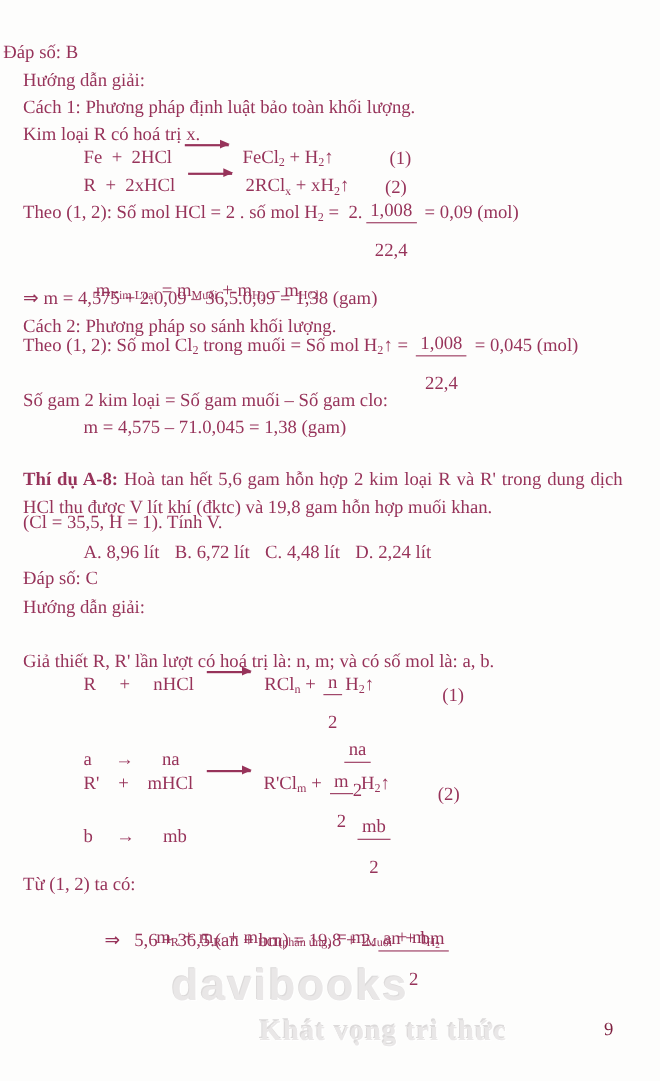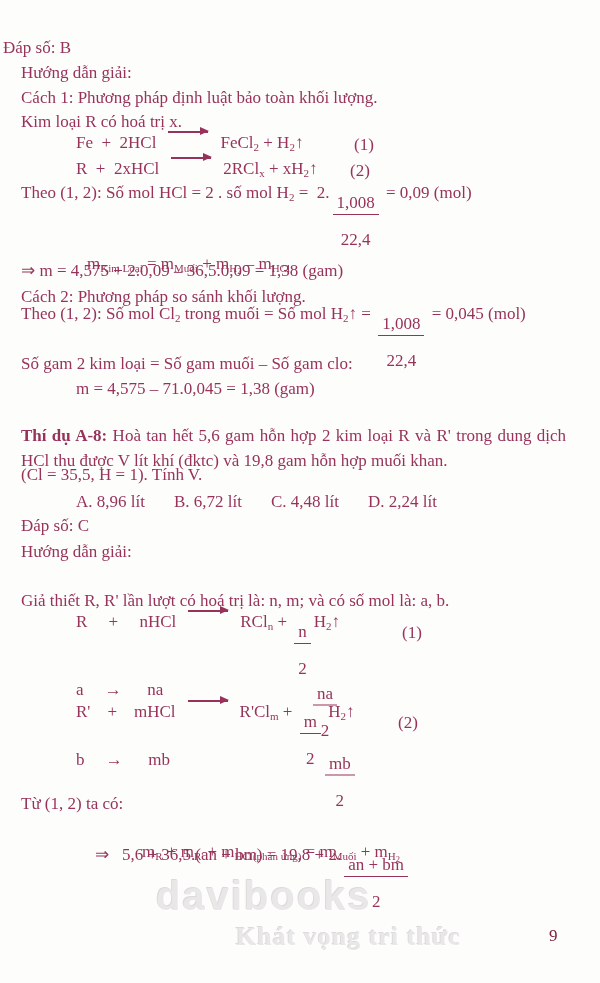--- a/index.html
+++ b/index.html
@@ -8,21 +8,21 @@
     background:var(--bg,#fdfdfc);
     color:var(--ink,#97335a);
     font-family:"Liberation Serif", serif;
     font-size:17px;
   }
   .row{position:absolute;white-space:pre;line-height:23px;}
   .flex{display:flex;}
   .chunk{white-space:pre;}
   sub.s{font-size:11px;line-height:0;vertical-align:-3px;}
   sub.s .ss, .ss{font-size:8.5px;line-height:0;vertical-align:-2px;}
-  .frac{display:inline-flex;flex-direction:column;align-items:center;margin:12px 3px;line-height:20px;flex:none;}
+  .frac{display:inline-flex;flex-direction:column;align-items:center;margin:0 3px;line-height:20px;flex:none;}
   .fnum{border-bottom:1.4px solid currentColor;padding:0 4px 1px;}
   .fden{padding-top:15px;}
   .larr{display:inline-block;position:relative;width:40px;height:1.5px;background:currentColor;margin:0 12px;flex:none;}
   .larr::after{content:"";position:absolute;right:-1px;top:-3.8px;width:0;height:0;
     border-top:4.5px solid transparent;border-bottom:4.5px solid transparent;border-left:9px solid currentColor;}
   .eq-label{position:absolute;top:50%;transform:translateY(-50%);white-space:pre;}
   .fabs{position:absolute;top:50%;transform:translateY(-50%);}
   .para{position:absolute;left:21px;top:424px;width:545px;margin:0;line-height:24.5px;text-align:justify;white-space:normal;}
   .para b{font-weight:bold;}
   .wm{position:absolute;font-family:"Liberation Sans", sans-serif;font-weight:bold;
@@ -66,21 +66,21 @@
     <span class="chunk"><span>Theo (1, 2): Số mol Cl</span><sub class="s">2</sub><span> trong muối = Số mol H</span><sub class="s">2</sub><span>↑</span><span> = </span></span><span class="frac"><span class="fnum">1,008</span><span class="fden">22,4</span></span><span class="chunk"> = 0,045 (mol)</span>
   </div>
 
   <div class="row" style="left:21px;top:352px">Số gam 2 kim loại = Số gam muối – Số gam clo:</div>
   <div class="row" style="left:76px;top:377px">m = 4,575 – 71.0,045 = 1,38 (gam)</div>
 
   <p class="para"><b>Thí dụ A-8:</b><span> Hoà tan hết 5,6 gam hỗn hợp 2 kim loại R và R' trong dung dịch HCl thu được V lít khí (đktc) và 19,8 gam hỗn hợp muối khan.</span></p>
 
   <div class="row" style="left:21px;top:463px">(Cl = 35,5, H = 1). Tính V.</div>
 
-  <div class="row flex" style="left:76px;top:490px;gap:29px">
+  <div class="row flex" style="left:76px;top:490px;gap:14px">
     <span>A. 8,96 lít</span>
     <span>B. 6,72 lít</span>
     <span>C. 4,48 lít</span>
     <span>D. 2,24 lít</span>
   </div>
 
   <div class="row" style="left:21px;top:514px">Đáp số: C</div>
   <div class="row" style="left:21px;top:540px">Hướng dẫn giải:</div>
   <div class="row" style="left:21px;top:589px">Giả thiết R, R' lần lượt có hoá trị là: n, m; và có số mol là: a, b.</div>
 

